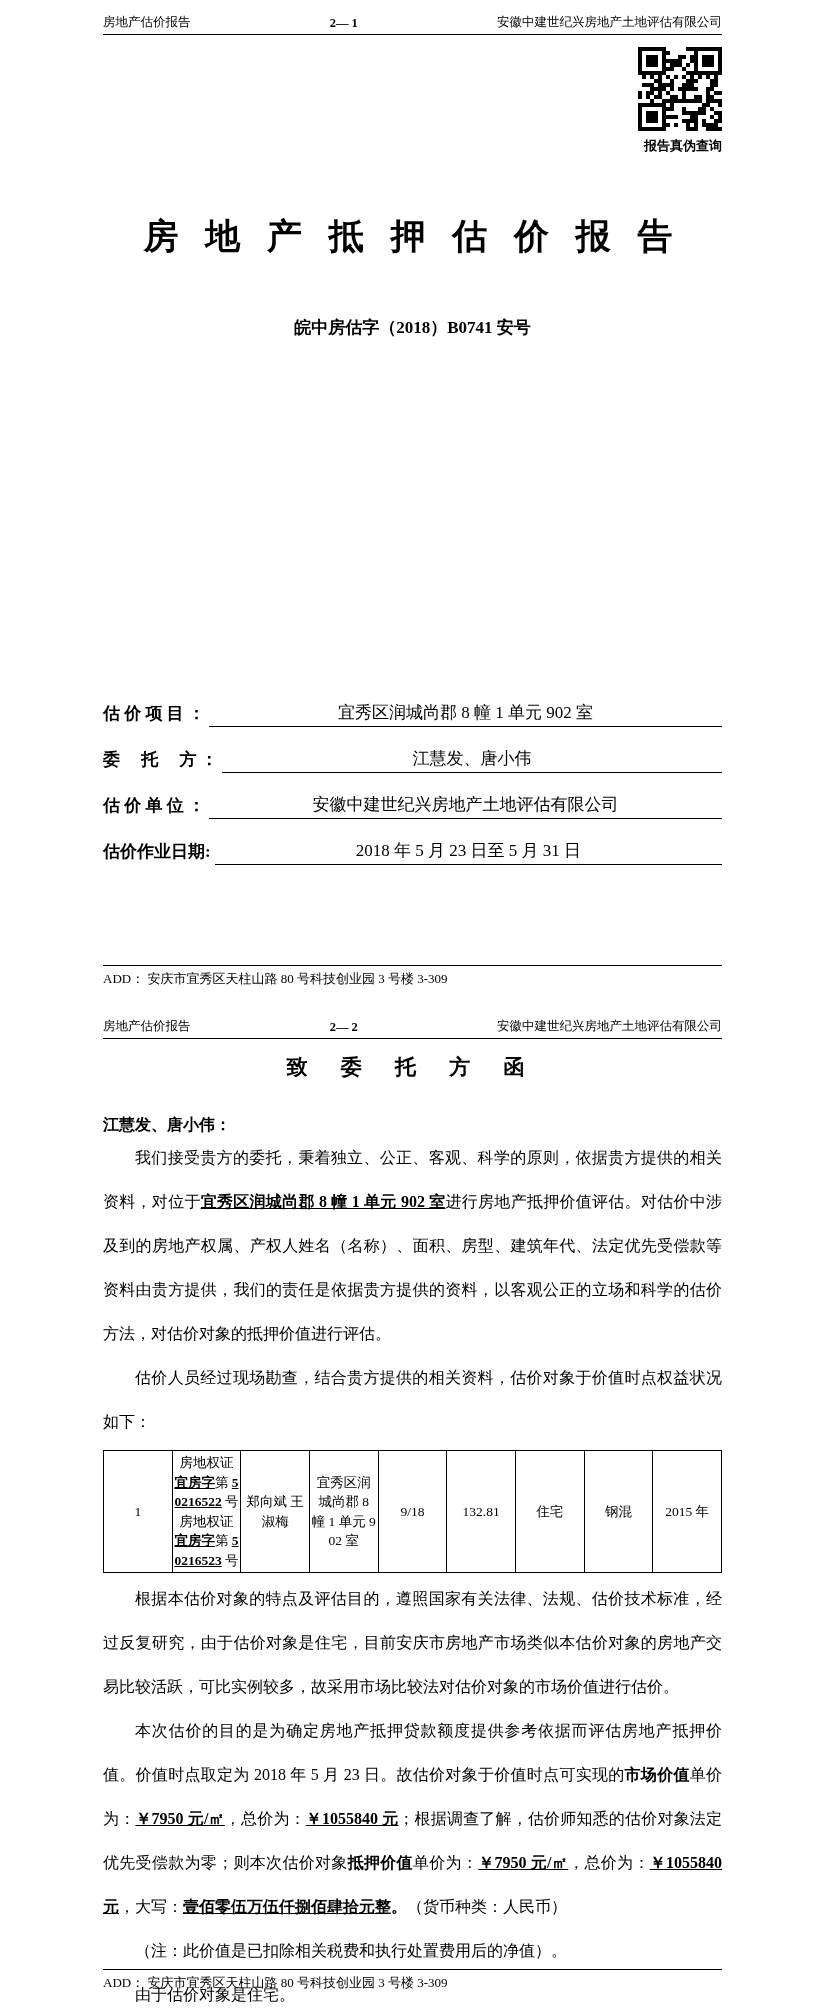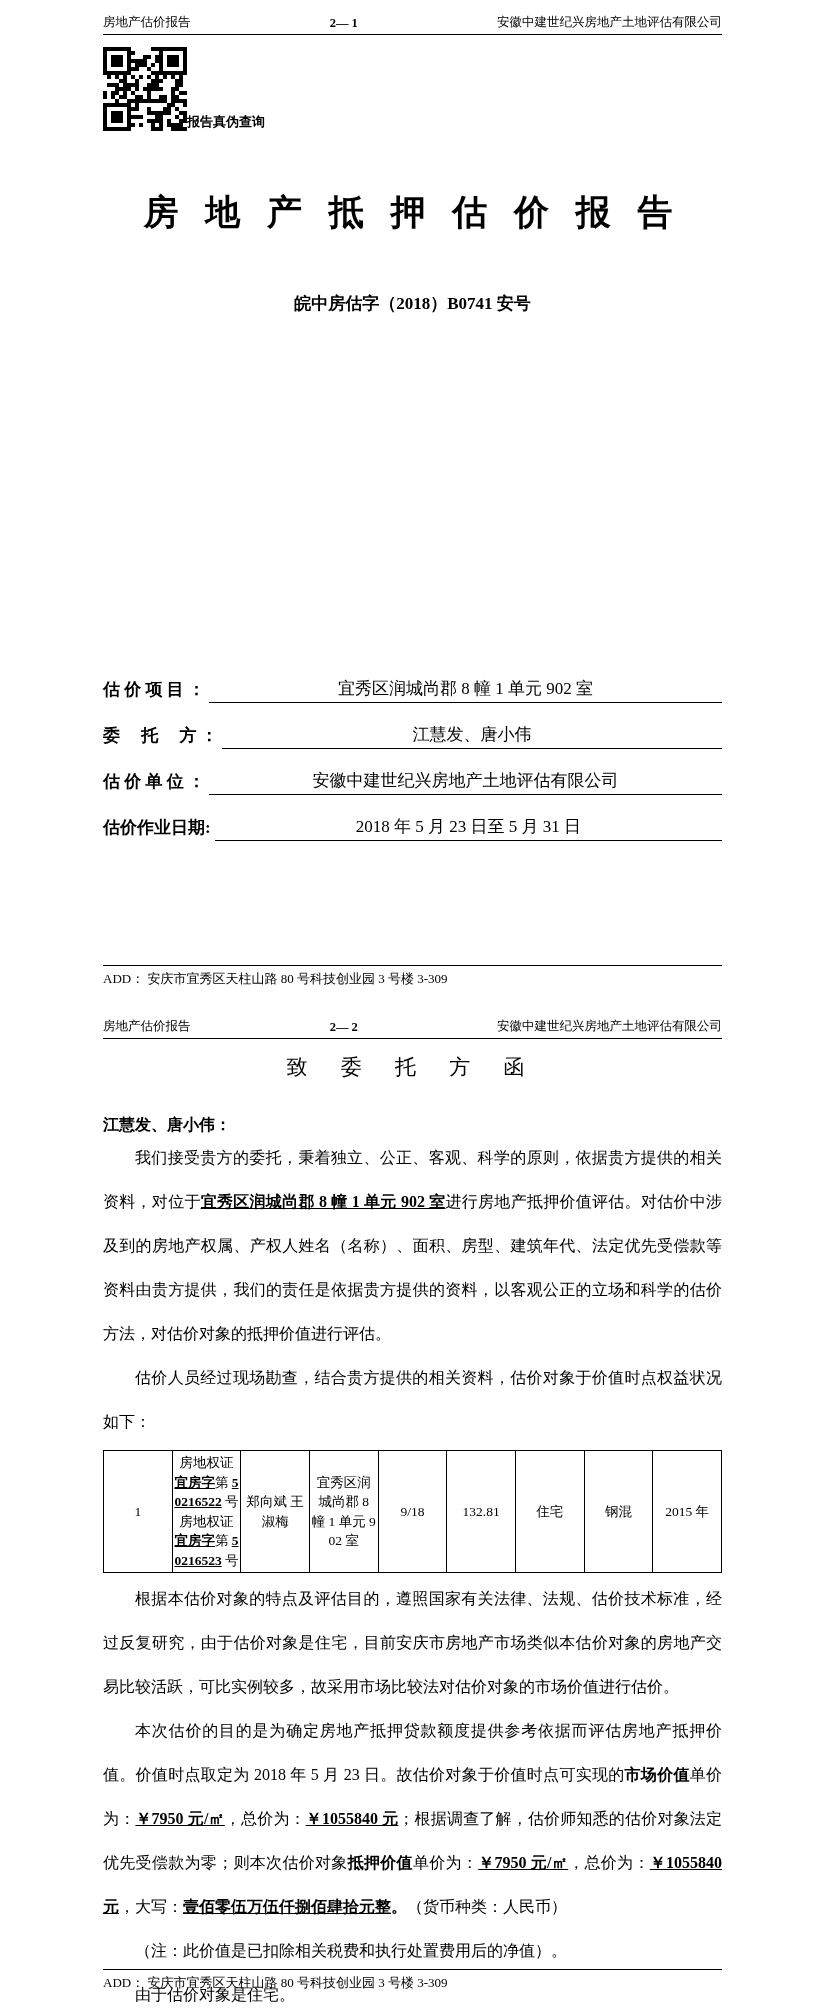--- a/index.html
+++ b/index.html
@@ -23,38 +23,38 @@
     border-bottom:1.6px solid #000;
     padding-bottom:3px;
   }
   .runhead .c { font-weight:bold; }
   .runfoot {
     position:absolute; left:103px; right:101px; bottom:16px;
     font-size:13px;
   }
   .runfoot .rule { border-top:1.6px solid #000; margin-bottom:4px; }
   
-  .qr-wrap { display:flex; flex-direction:row; align-items:flex-end; margin-top:12px; }
+  .qr-wrap { display:flex; flex-direction:column; align-items:flex-end; margin-top:12px; }
   .qr-box { width:84px; height:84px; }
   .qr-caption { font-size:13px; font-weight:bold; margin-top:6px; font-family:"Liberation Sans",sans-serif; }
   .main-title {
     text-align:center; font-size:35px; font-weight:bold;
     letter-spacing:9px; margin-top:58px; white-space:nowrap;
   }
   .doc-no { text-align:center; font-size:17px; font-weight:bold; margin-top:56px; }
   .fields { margin-top:342px; }
   .field-row { display:flex; align-items:flex-end; height:46px; font-size:17px; }
   .field-label { font-weight:bold; white-space:nowrap; padding-bottom:2px; }
   .field-value {
     flex:1; text-align:center; border-bottom:1.4px solid #000;
     padding-bottom:2px; margin-left:4px; white-space:nowrap;
   }
   
   .letter-title {
-    text-align:center; font-size:21px; font-weight:normal;
+    text-align:center; font-size:21px; font-weight:bold;
     letter-spacing:14px; margin-top:14px;
   }
   .salutation { font-size:16px; font-weight:bold; margin-top:34px; }
   .para { font-size:16px; line-height:44px; text-indent:2em; text-align:justify; }
   .u  { text-decoration:underline; }
   .b  { font-weight:bold; }
   
   table.appraisal {
     width:100%; border-collapse:collapse; table-layout:fixed;
     font-size:13.5px; margin:6px 0 4px 0;

